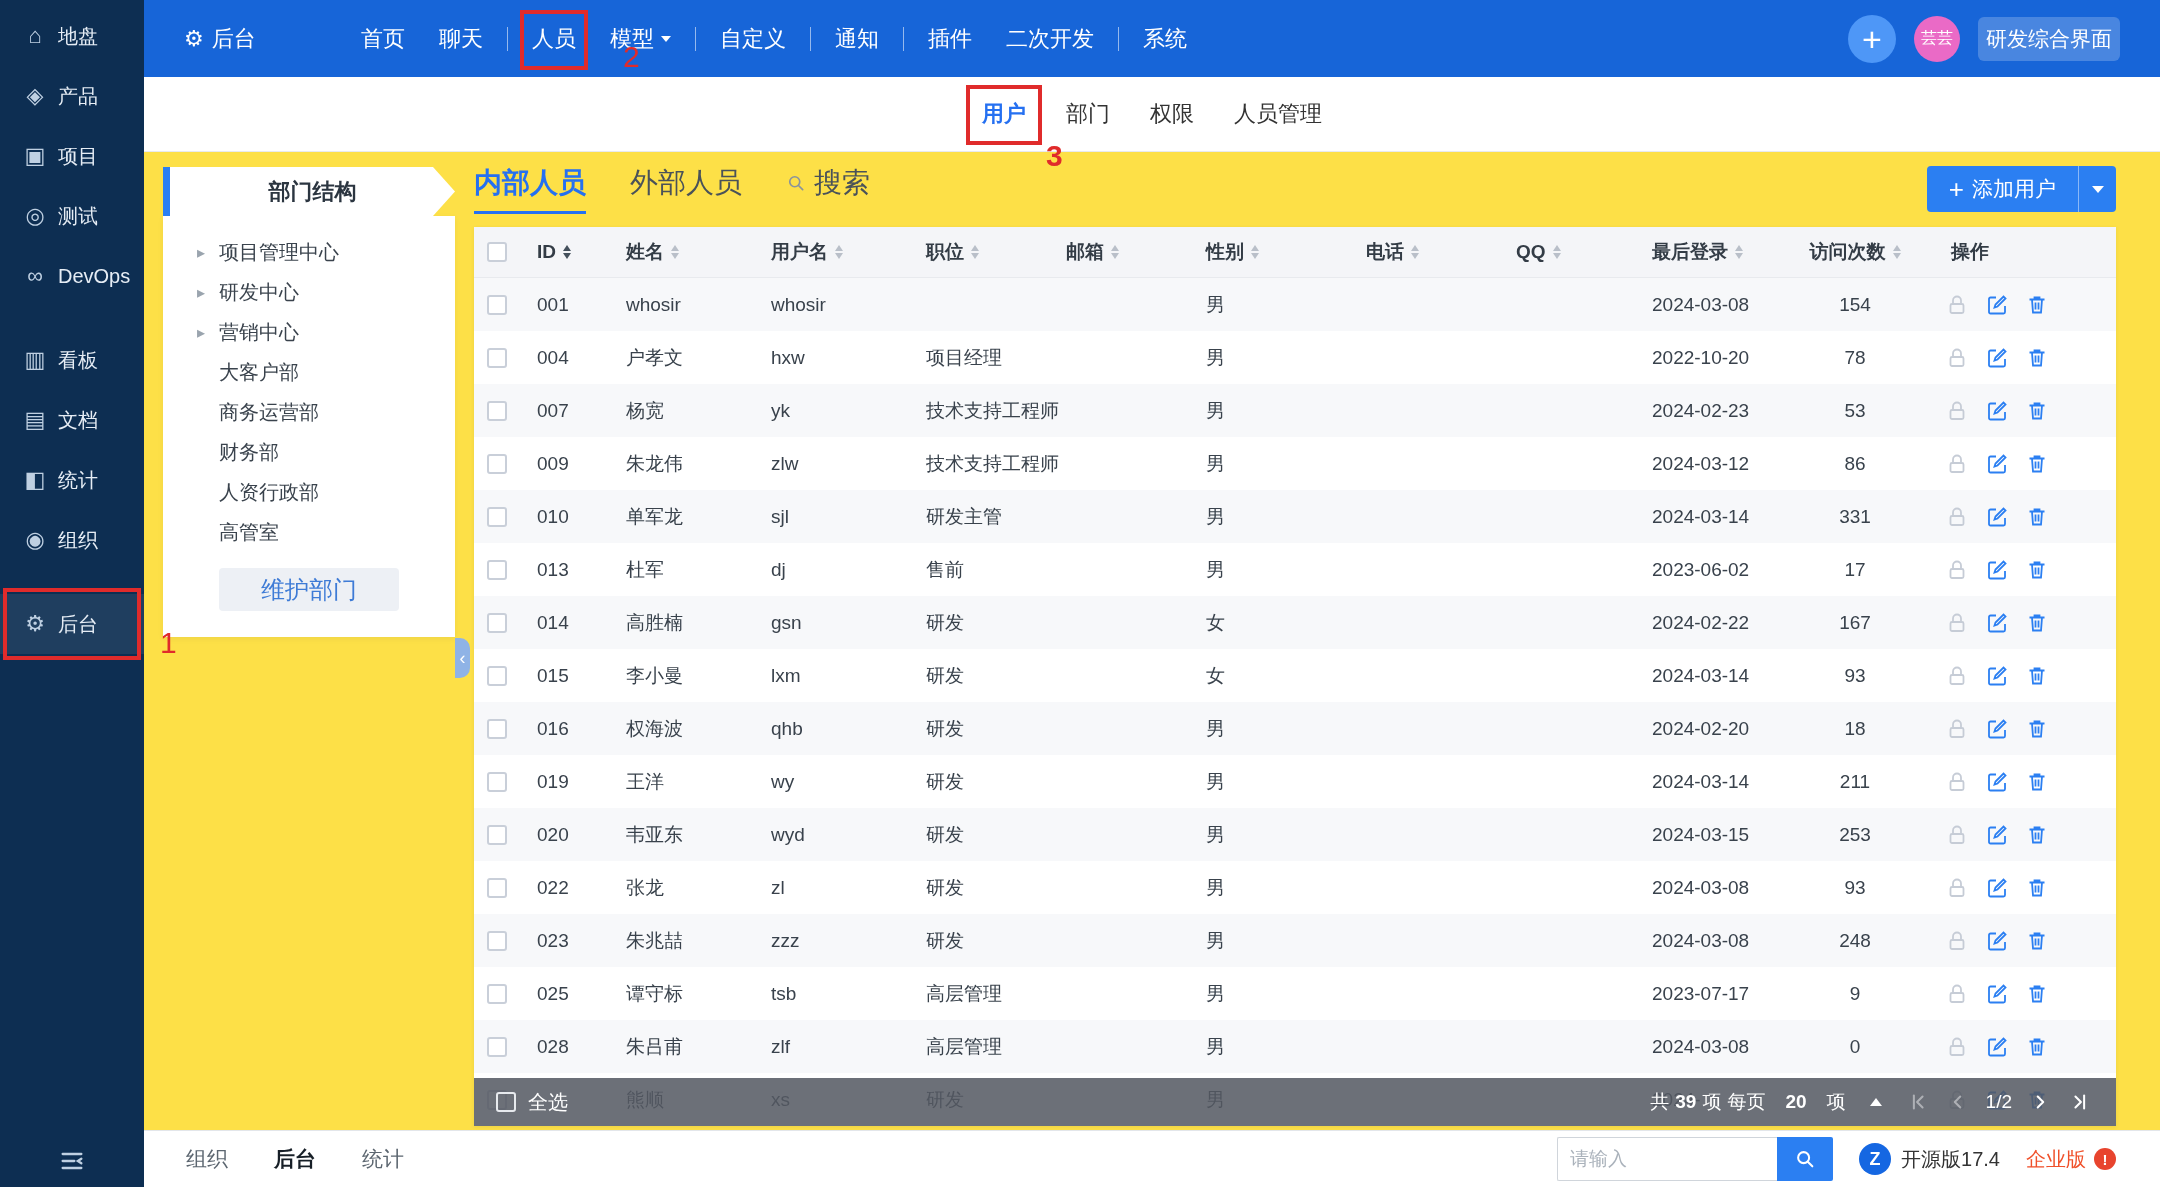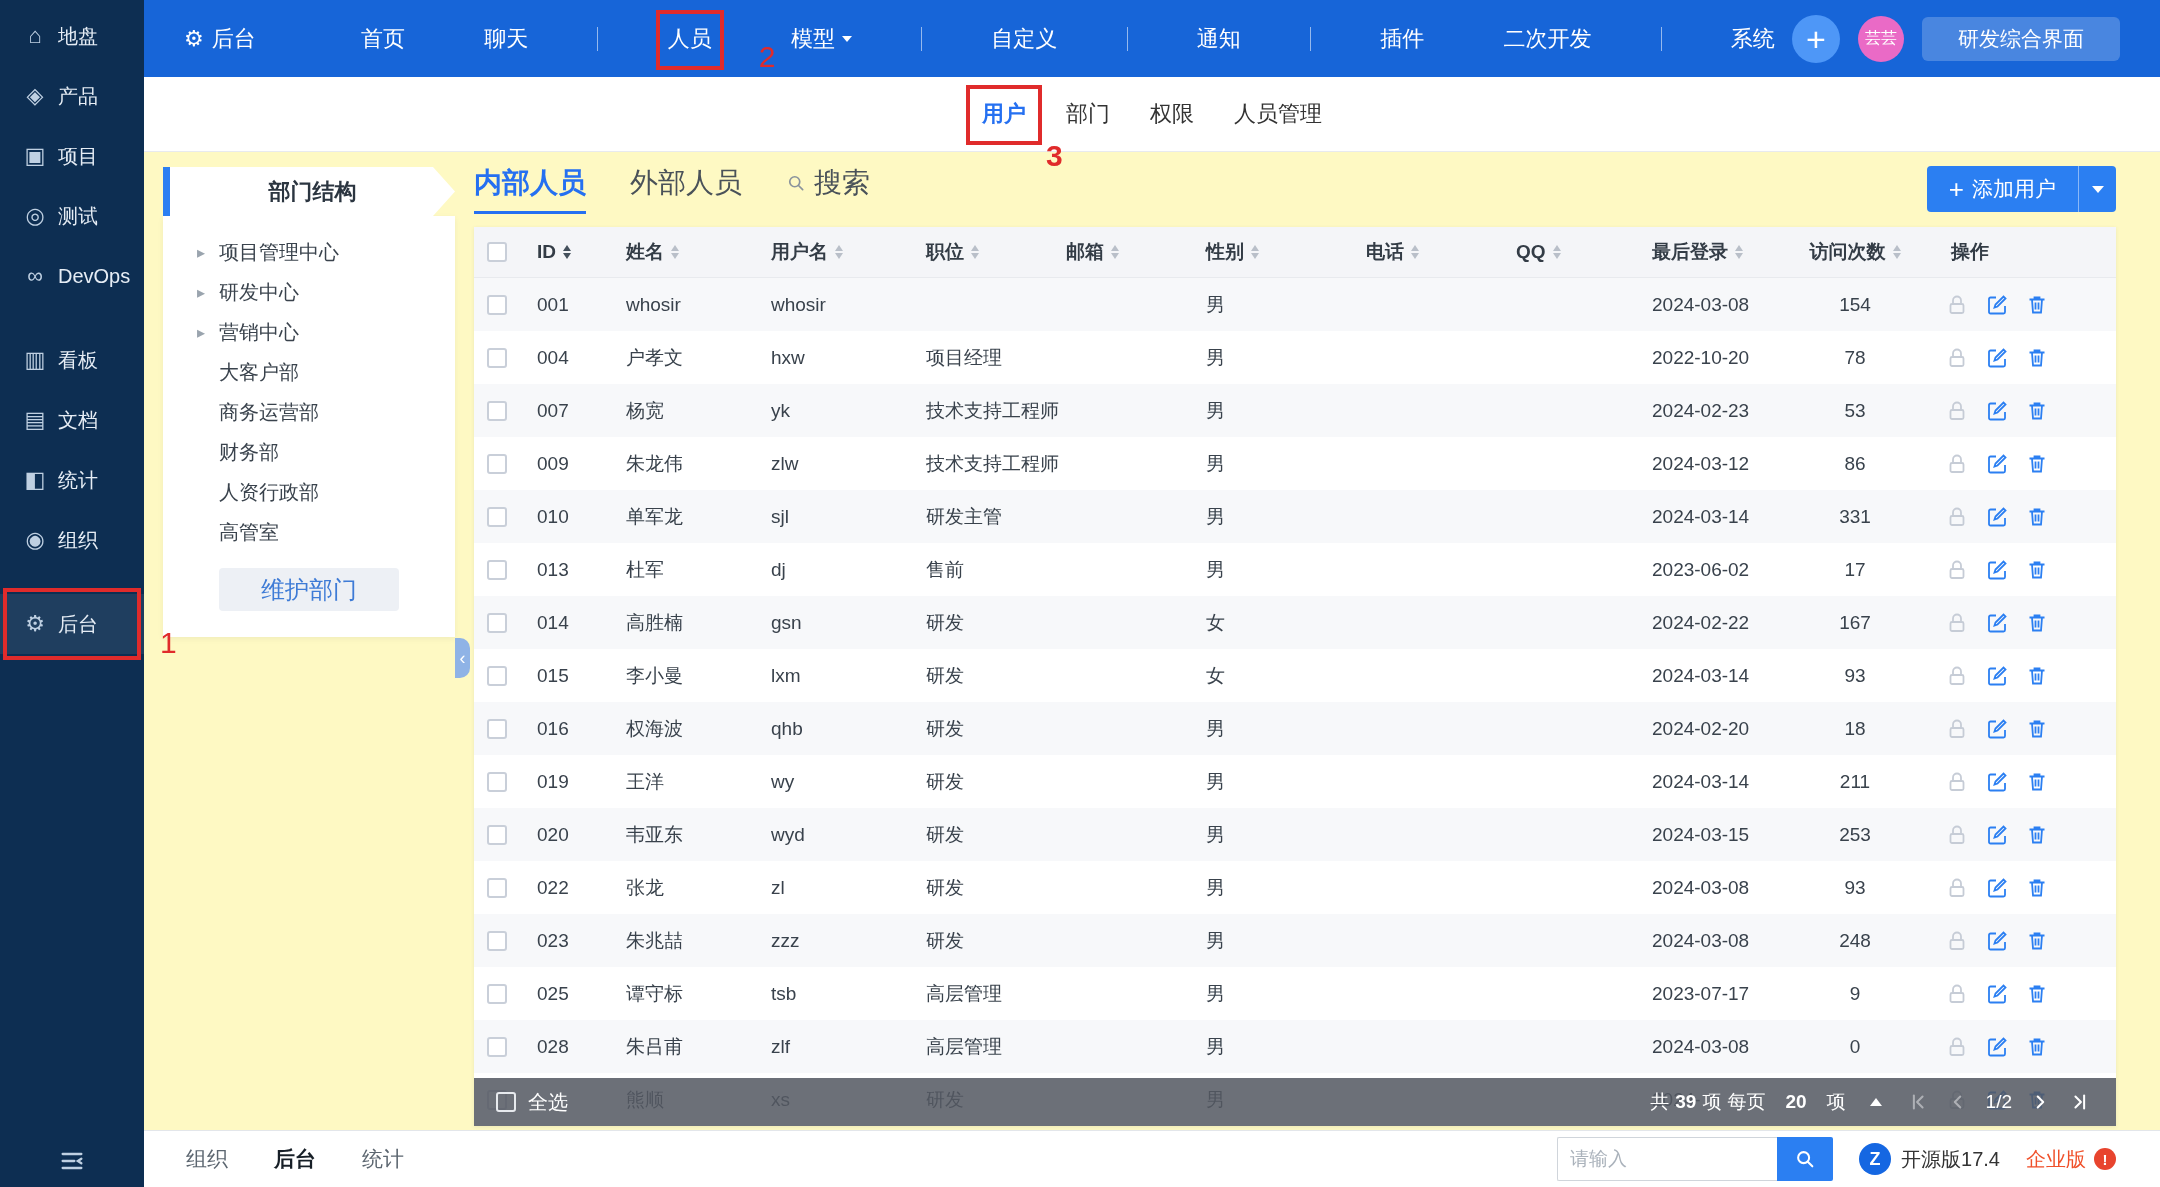--- a/index.html
+++ b/index.html
@@ -16,37 +16,37 @@
   .side-label{white-space:nowrap;}
   .side-gap{height:24px;}
   .side-bottom{position:absolute;bottom:12px;left:0;width:100%;display:flex;justify-content:center;cursor:pointer;}
   .side-bottom svg{width:28px;height:28px;color:#bfd0e2;}
 
   
   .shell{flex:1;display:flex;flex-direction:column;min-width:0;}
   .topbar{height:77px;flex:none;background:#1765d8;display:flex;align-items:center;color:#fff;padding:0 40px;position:relative;z-index:20;}
   .module{display:flex;align-items:center;gap:8px;font-size:22px;min-width:160px;}
   .gear-glyph{font-size:22px;}
-  .top-nav{flex:1;display:flex;justify-content:space-between;align-items:center;}
+  .top-nav{flex:1;display:flex;justify-content:flex-start;align-items:center;}
   .tnav-item{position:relative;padding:6px 17px;font-size:22px;display:flex;align-items:center;gap:7px;cursor:pointer;white-space:nowrap;}
   .tnav-div{width:1px;height:24px;background:rgba(255,255,255,.55);margin:0 7px;}
   .caret-down{width:0;height:0;border:6px solid transparent;border-top:7px solid #fff;margin-top:7px;}
   .caret-down.sm{border-width:5px;border-top-width:6px;margin-top:6px;}
   .top-right{display:flex;align-items:center;gap:18px;}
   .plus-btn{width:48px;height:48px;border-radius:50%;background:#4e97f7;display:flex;align-items:center;justify-content:center;font-size:34px;line-height:1;cursor:pointer;}
   .avatar{width:46px;height:46px;border-radius:50%;background:#ea6ac6;display:flex;align-items:center;justify-content:center;font-size:16px;cursor:pointer;}
-  .workbench{height:44px;padding:0 36px;border:none;border-radius:6px;background:rgba(255,255,255,.22);color:#fff;font-size:21px;cursor:pointer;font-family:inherit;}
+  .workbench{height:44px;padding:0 8px;border:none;border-radius:6px;background:rgba(255,255,255,.22);color:#fff;font-size:21px;cursor:pointer;font-family:inherit;}
 
   
   .subnav{height:75px;flex:none;background:#fff;display:flex;justify-content:center;align-items:center;gap:36px;border-bottom:1px solid #e8eaee;position:relative;z-index:15;}
   .snav-item{font-size:22px;color:#333;position:relative;cursor:pointer;padding:4px 2px;white-space:nowrap;}
   .snav-item.active{color:#2570f1;font-weight:700;}
 
   
-  .content{flex:1;display:flex;background:#fef9c3;position:relative;overflow:hidden;}
+  .content{flex:1;display:flex;background:#fde047;position:relative;overflow:hidden;}
   .dept-col{width:292px;flex:none;margin:15px 19px 0;}
   .dept-head{height:49px;background:#fff;display:flex;align-items:center;justify-content:center;font-size:22px;font-weight:700;color:#2b3540;border-left:7px solid #2b7ff2;clip-path:polygon(0 0,calc(100% - 22px) 0,100% 50%,calc(100% - 22px) 100%,0 100%);}
   .dept-body{background:#fff;padding:16px 0 26px;box-shadow:0 2px 6px rgba(20,40,70,.06);}
   .tree-item{height:40px;display:flex;align-items:center;padding-left:34px;font-size:20px;color:#3a434d;cursor:pointer;white-space:nowrap;}
   .tw{width:22px;color:#9aa4ae;font-size:16px;flex:none;}
   .maintain{display:block;margin:16px auto 0;width:180px;height:43px;border:none;border-radius:4px;background:#edf0f5;color:#3e7bd6;font-size:24px;cursor:pointer;font-family:inherit;}
   .panel-handle{position:absolute;left:311px;top:486px;width:15px;height:40px;background:#8fb3e6;border-radius:0 10px 10px 0;color:#fff;display:flex;align-items:center;justify-content:center;font-size:18px;cursor:pointer;z-index:8;}
 
   .main-col{flex:1;margin:12px 44px 0 0;min-width:0;}
   .toolbar{height:50px;display:flex;align-items:center;margin-bottom:13px;}

